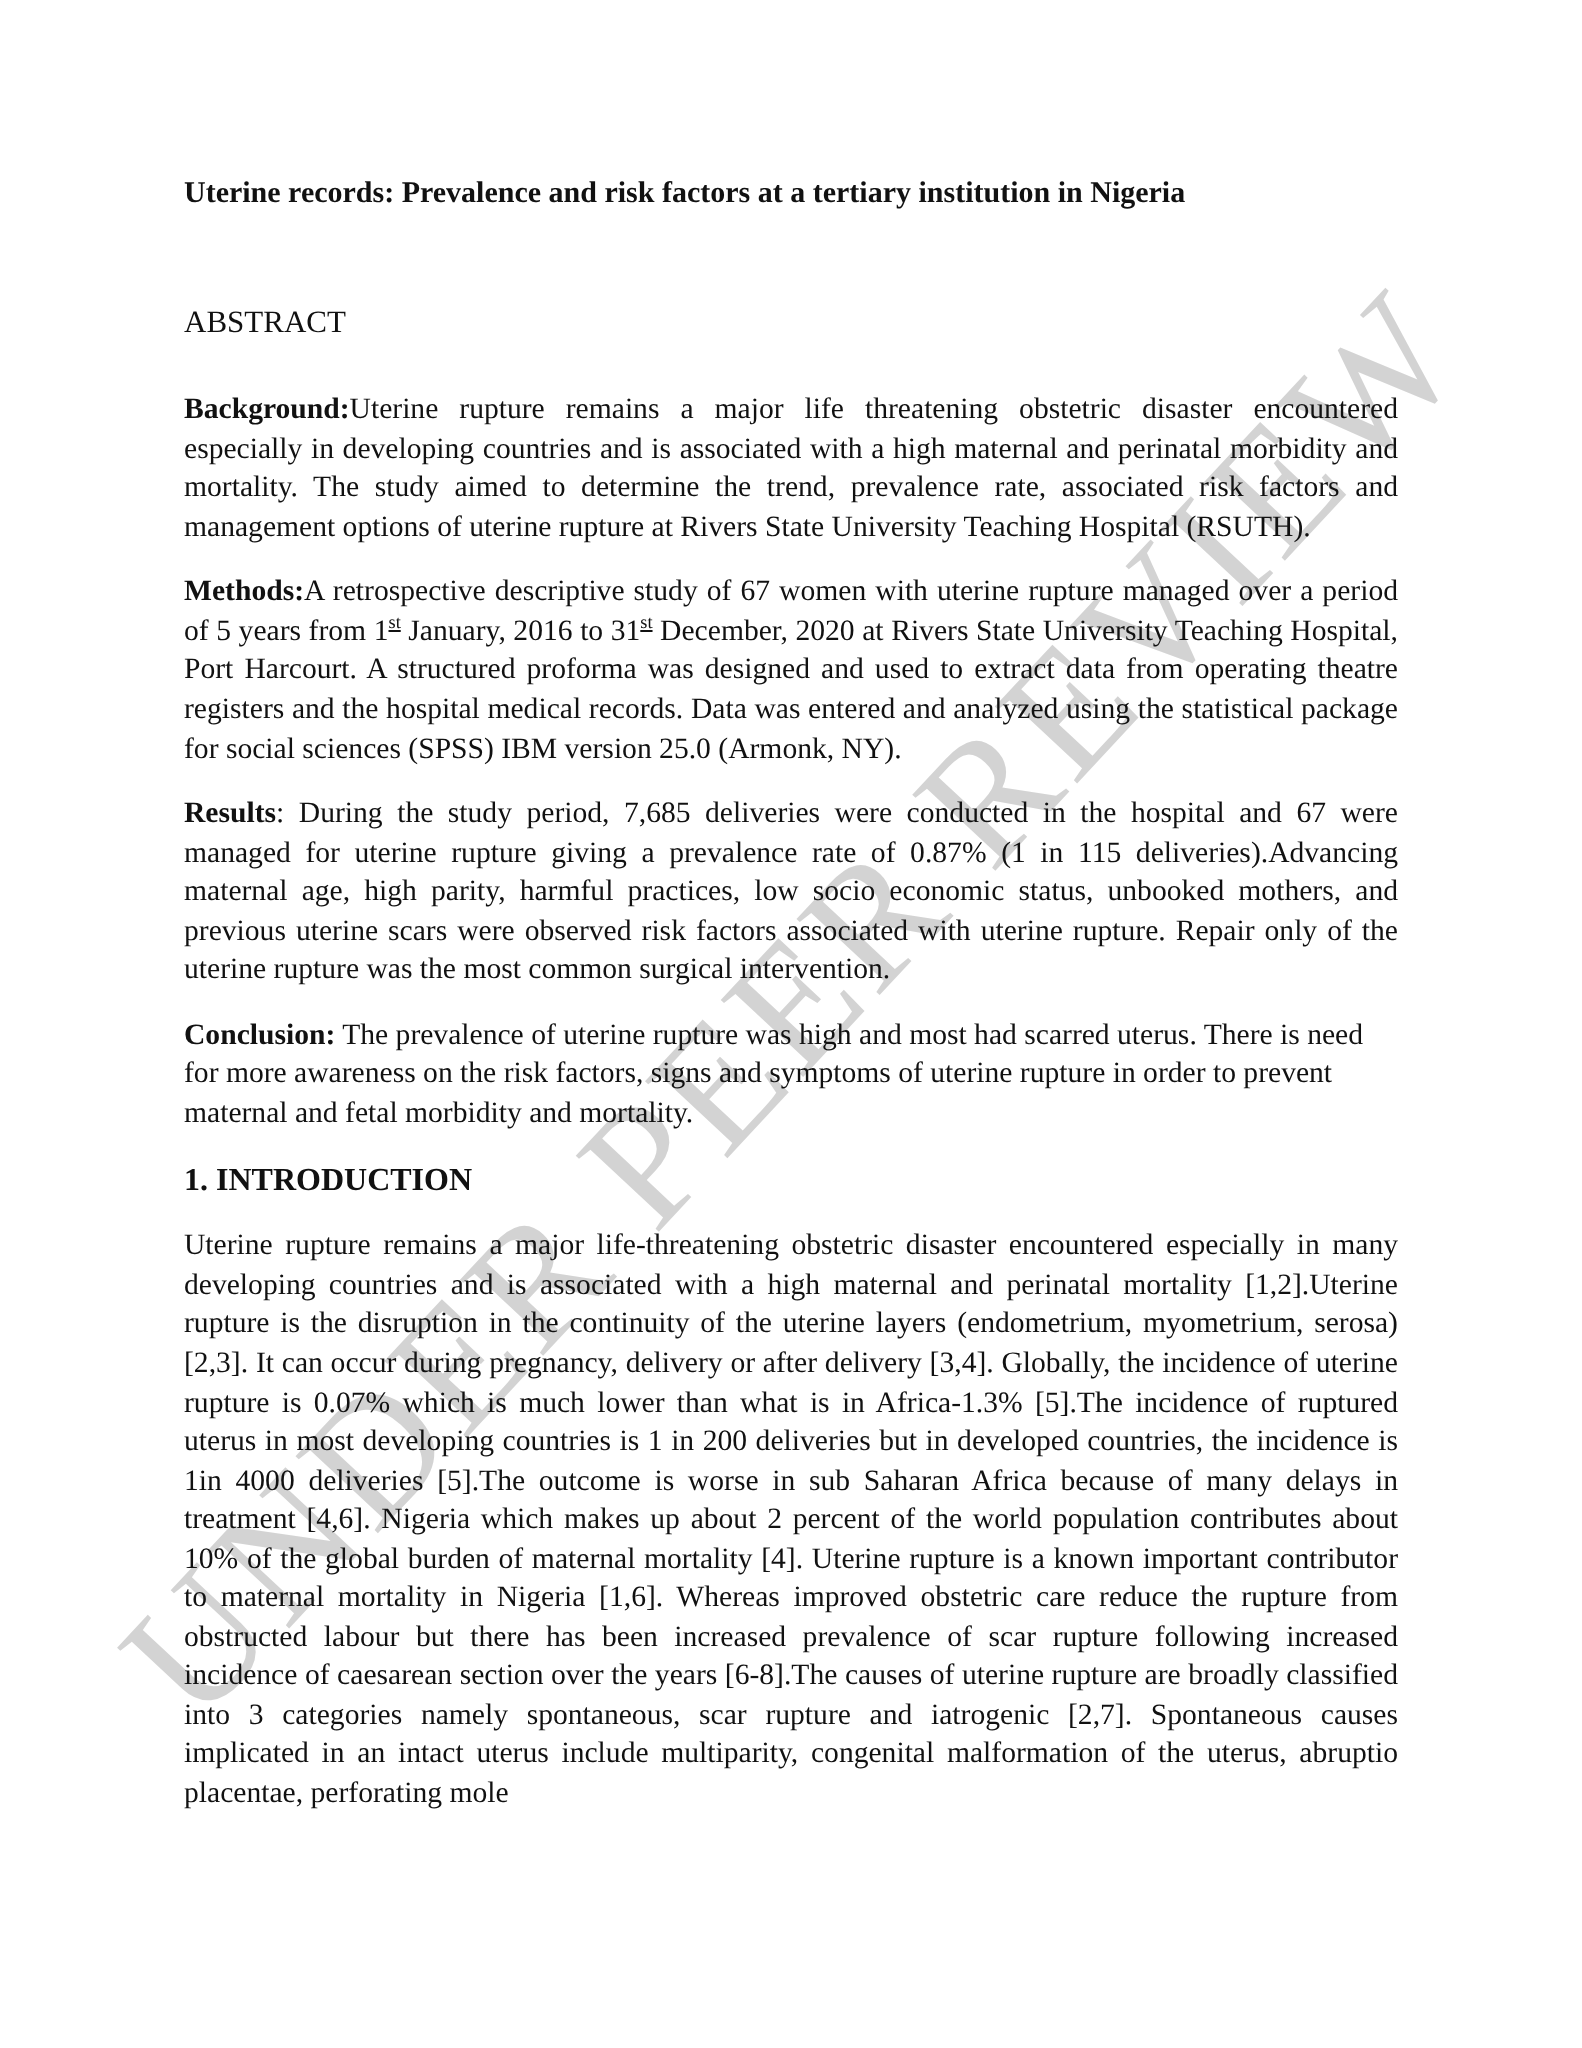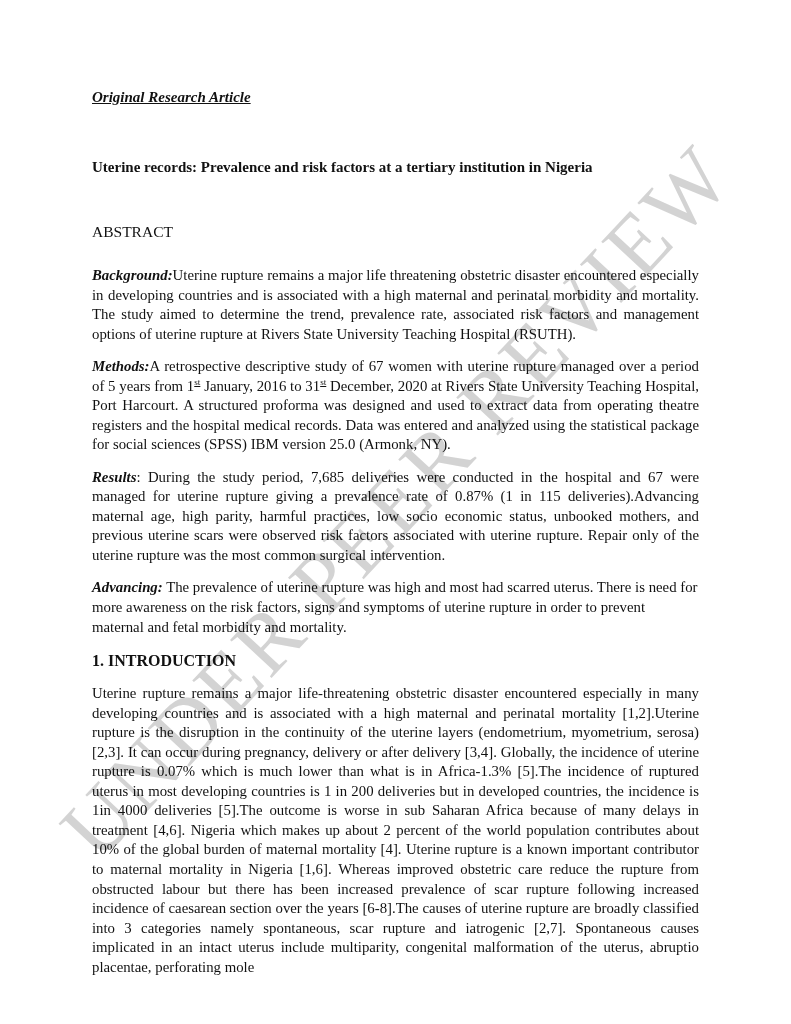--- a/index.html
+++ b/index.html
@@ -49,21 +49,21 @@
   .abstract-heading {
     font-weight: normal;
     font-size: 15.5px;
     margin-bottom: 24px;
   }
   p.para {
     text-align: justify;
     margin-bottom: 13px;
   }
   p.para.left { text-align: left; }
-  .label { font-weight: bold; font-style: italic; }
+  .label { font-weight: bold; }
   .section-heading {
     font-weight: bold;
     font-size: 16px;
     margin: 6px 0 13px 0;
   }
   sup {
     font-size: 0.62em;
     vertical-align: super;
     line-height: 0;
     text-decoration: underline;
@@ -71,33 +71,32 @@
 </style>
 </head>
 <body>
 
 <div class="page">
 
   <div class="watermark">UNDER PEER REVIEW</div>
 
   <div class="content">
 
-    <div class="article-type">Original Research Article</div>
 
     <div class="title">Uterine records: Prevalence and risk factors at a tertiary institution in Nigeria</div>
 
     <div class="abstract-heading">ABSTRACT</div>
 
     <p class="para"><span class="label">Background:</span><span>Uterine rupture remains a major life threatening obstetric disaster encountered especially in developing countries and is associated with a high maternal and perinatal morbidity and mortality. The study aimed to determine the trend, prevalence rate, associated risk factors and management options of uterine rupture at Rivers State University Teaching Hospital (RSUTH).</span></p>
 
     <p class="para"><span class="label">Methods:</span><span>A retrospective descriptive study of 67 women with uterine rupture managed over a period of 5 years from 1</span><sup>st</sup><span> January, 2016 to 31</span><sup>st</sup><span> December, 2020 at Rivers State University Teaching Hospital, Port Harcourt. A structured proforma was designed and used to extract data from operating theatre registers and the hospital medical records. Data was entered and analyzed using the statistical package for social sciences (SPSS) IBM version 25.0 (Armonk, NY).</span></p>
 
     <p class="para"><span class="label">Results</span><span>: During the study period, 7,685 deliveries were conducted in the hospital and 67 were managed for uterine rupture giving a prevalence rate of 0.87% (1 in 115 deliveries).Advancing maternal age, high parity, harmful practices, low socio economic status, unbooked mothers, and previous uterine scars were observed risk factors associated with uterine rupture. Repair only of the uterine rupture was the most common surgical intervention.</span></p>
 
-    <p class="para left"><span class="label">Advancing:</span><span> The prevalence of uterine rupture was high and most had scarred uterus. There is need for more awareness on the risk factors, signs and symptoms of uterine rupture in order to prevent maternal and fetal morbidity and mortality.</span></p>
+    <p class="para left"><span class="label">Conclusion:</span><span> The prevalence of uterine rupture was high and most had scarred uterus. There is need for more awareness on the risk factors, signs and symptoms of uterine rupture in order to prevent maternal and fetal morbidity and mortality.</span></p>
 
 
     <div class="section-heading">1. INTRODUCTION</div>
 
     <p class="para">Uterine rupture remains a major life-threatening obstetric disaster encountered especially in many developing countries and is associated with a high maternal and perinatal mortality [1,2].Uterine rupture is the disruption in the continuity of the uterine layers (endometrium, myometrium, serosa) [2,3]. It can occur during pregnancy, delivery or after delivery [3,4]. Globally, the incidence of uterine rupture is 0.07% which is much lower than what is in Africa-1.3% [5].The incidence of ruptured uterus in most developing countries is 1 in 200 deliveries but in developed countries, the incidence is 1in 4000 deliveries [5].The outcome is worse in sub Saharan Africa because of many delays in treatment [4,6]. Nigeria which makes up about 2 percent of the world population contributes about 10% of the global burden of maternal mortality [4]. Uterine rupture is a known important contributor to maternal mortality in Nigeria [1,6]. Whereas improved obstetric care reduce the rupture from obstructed labour but there has been increased prevalence of scar rupture following increased incidence of caesarean section over the years [6-8].The causes of uterine rupture are broadly classified into 3 categories namely spontaneous, scar rupture and iatrogenic [2,7].  Spontaneous causes implicated in an intact uterus include multiparity, congenital malformation of the uterus, abruptio placentae, perforating mole</p>
 
   </div>
 </div>
 
 </body></html>

